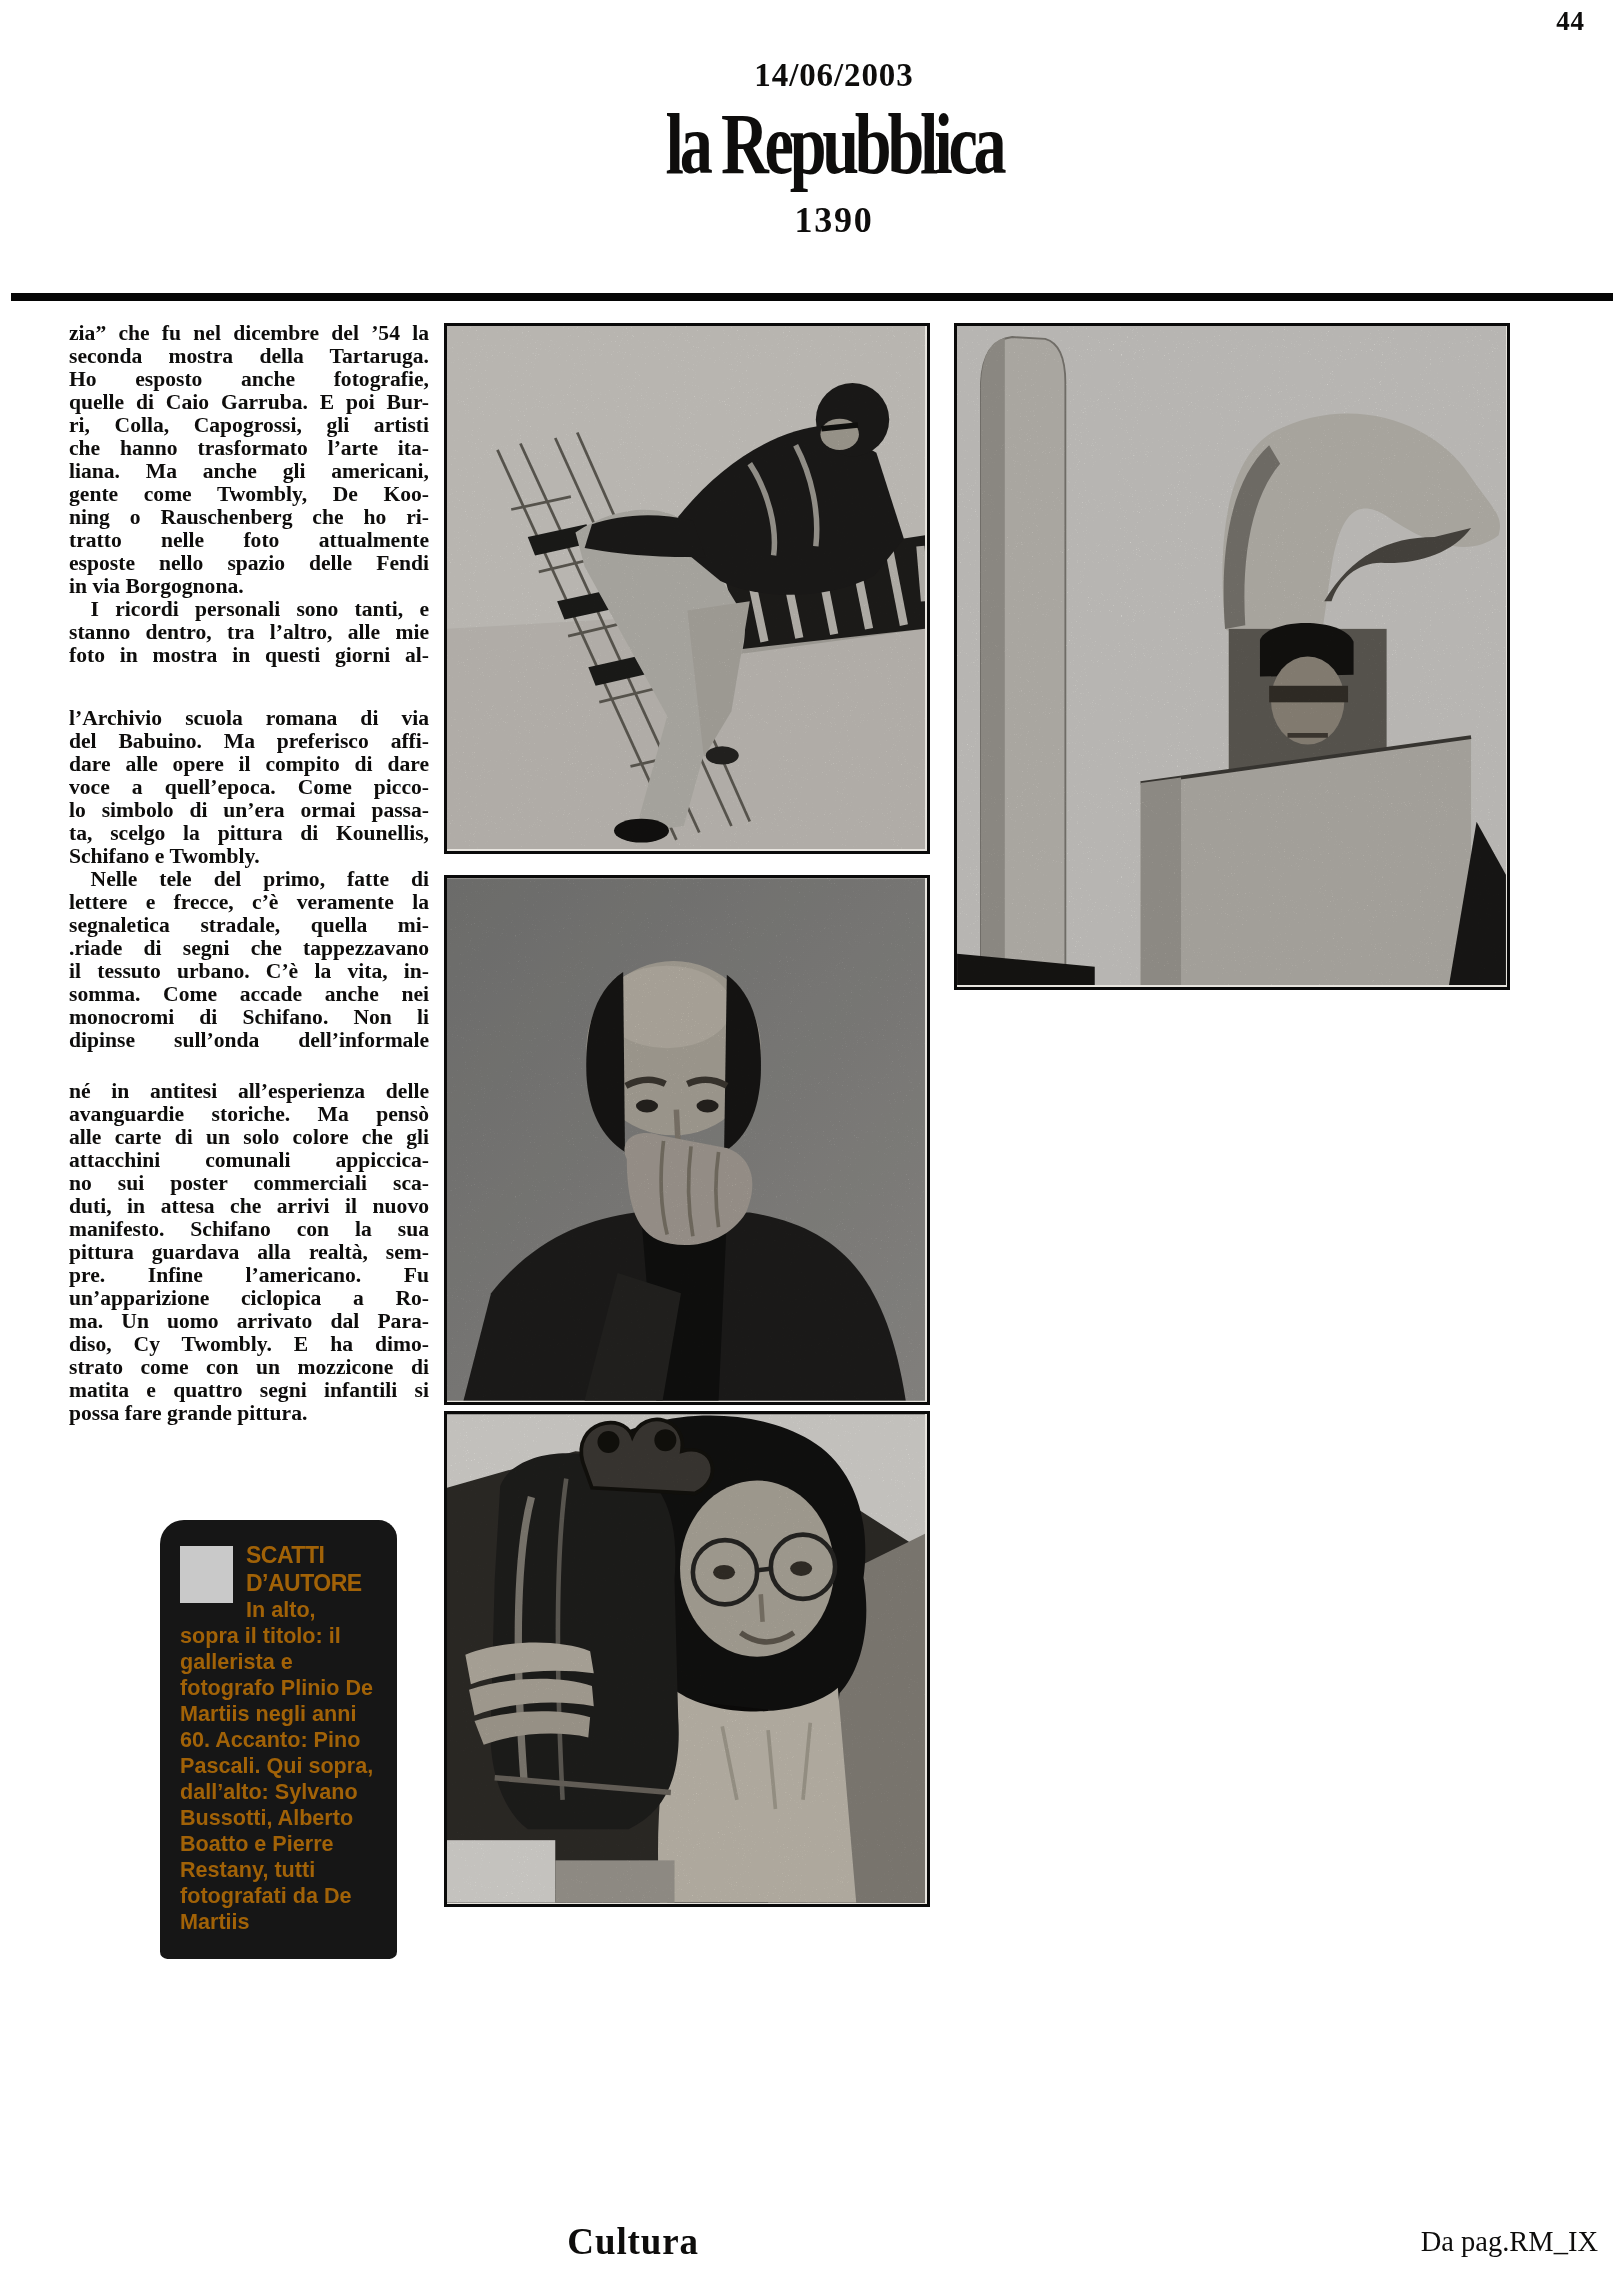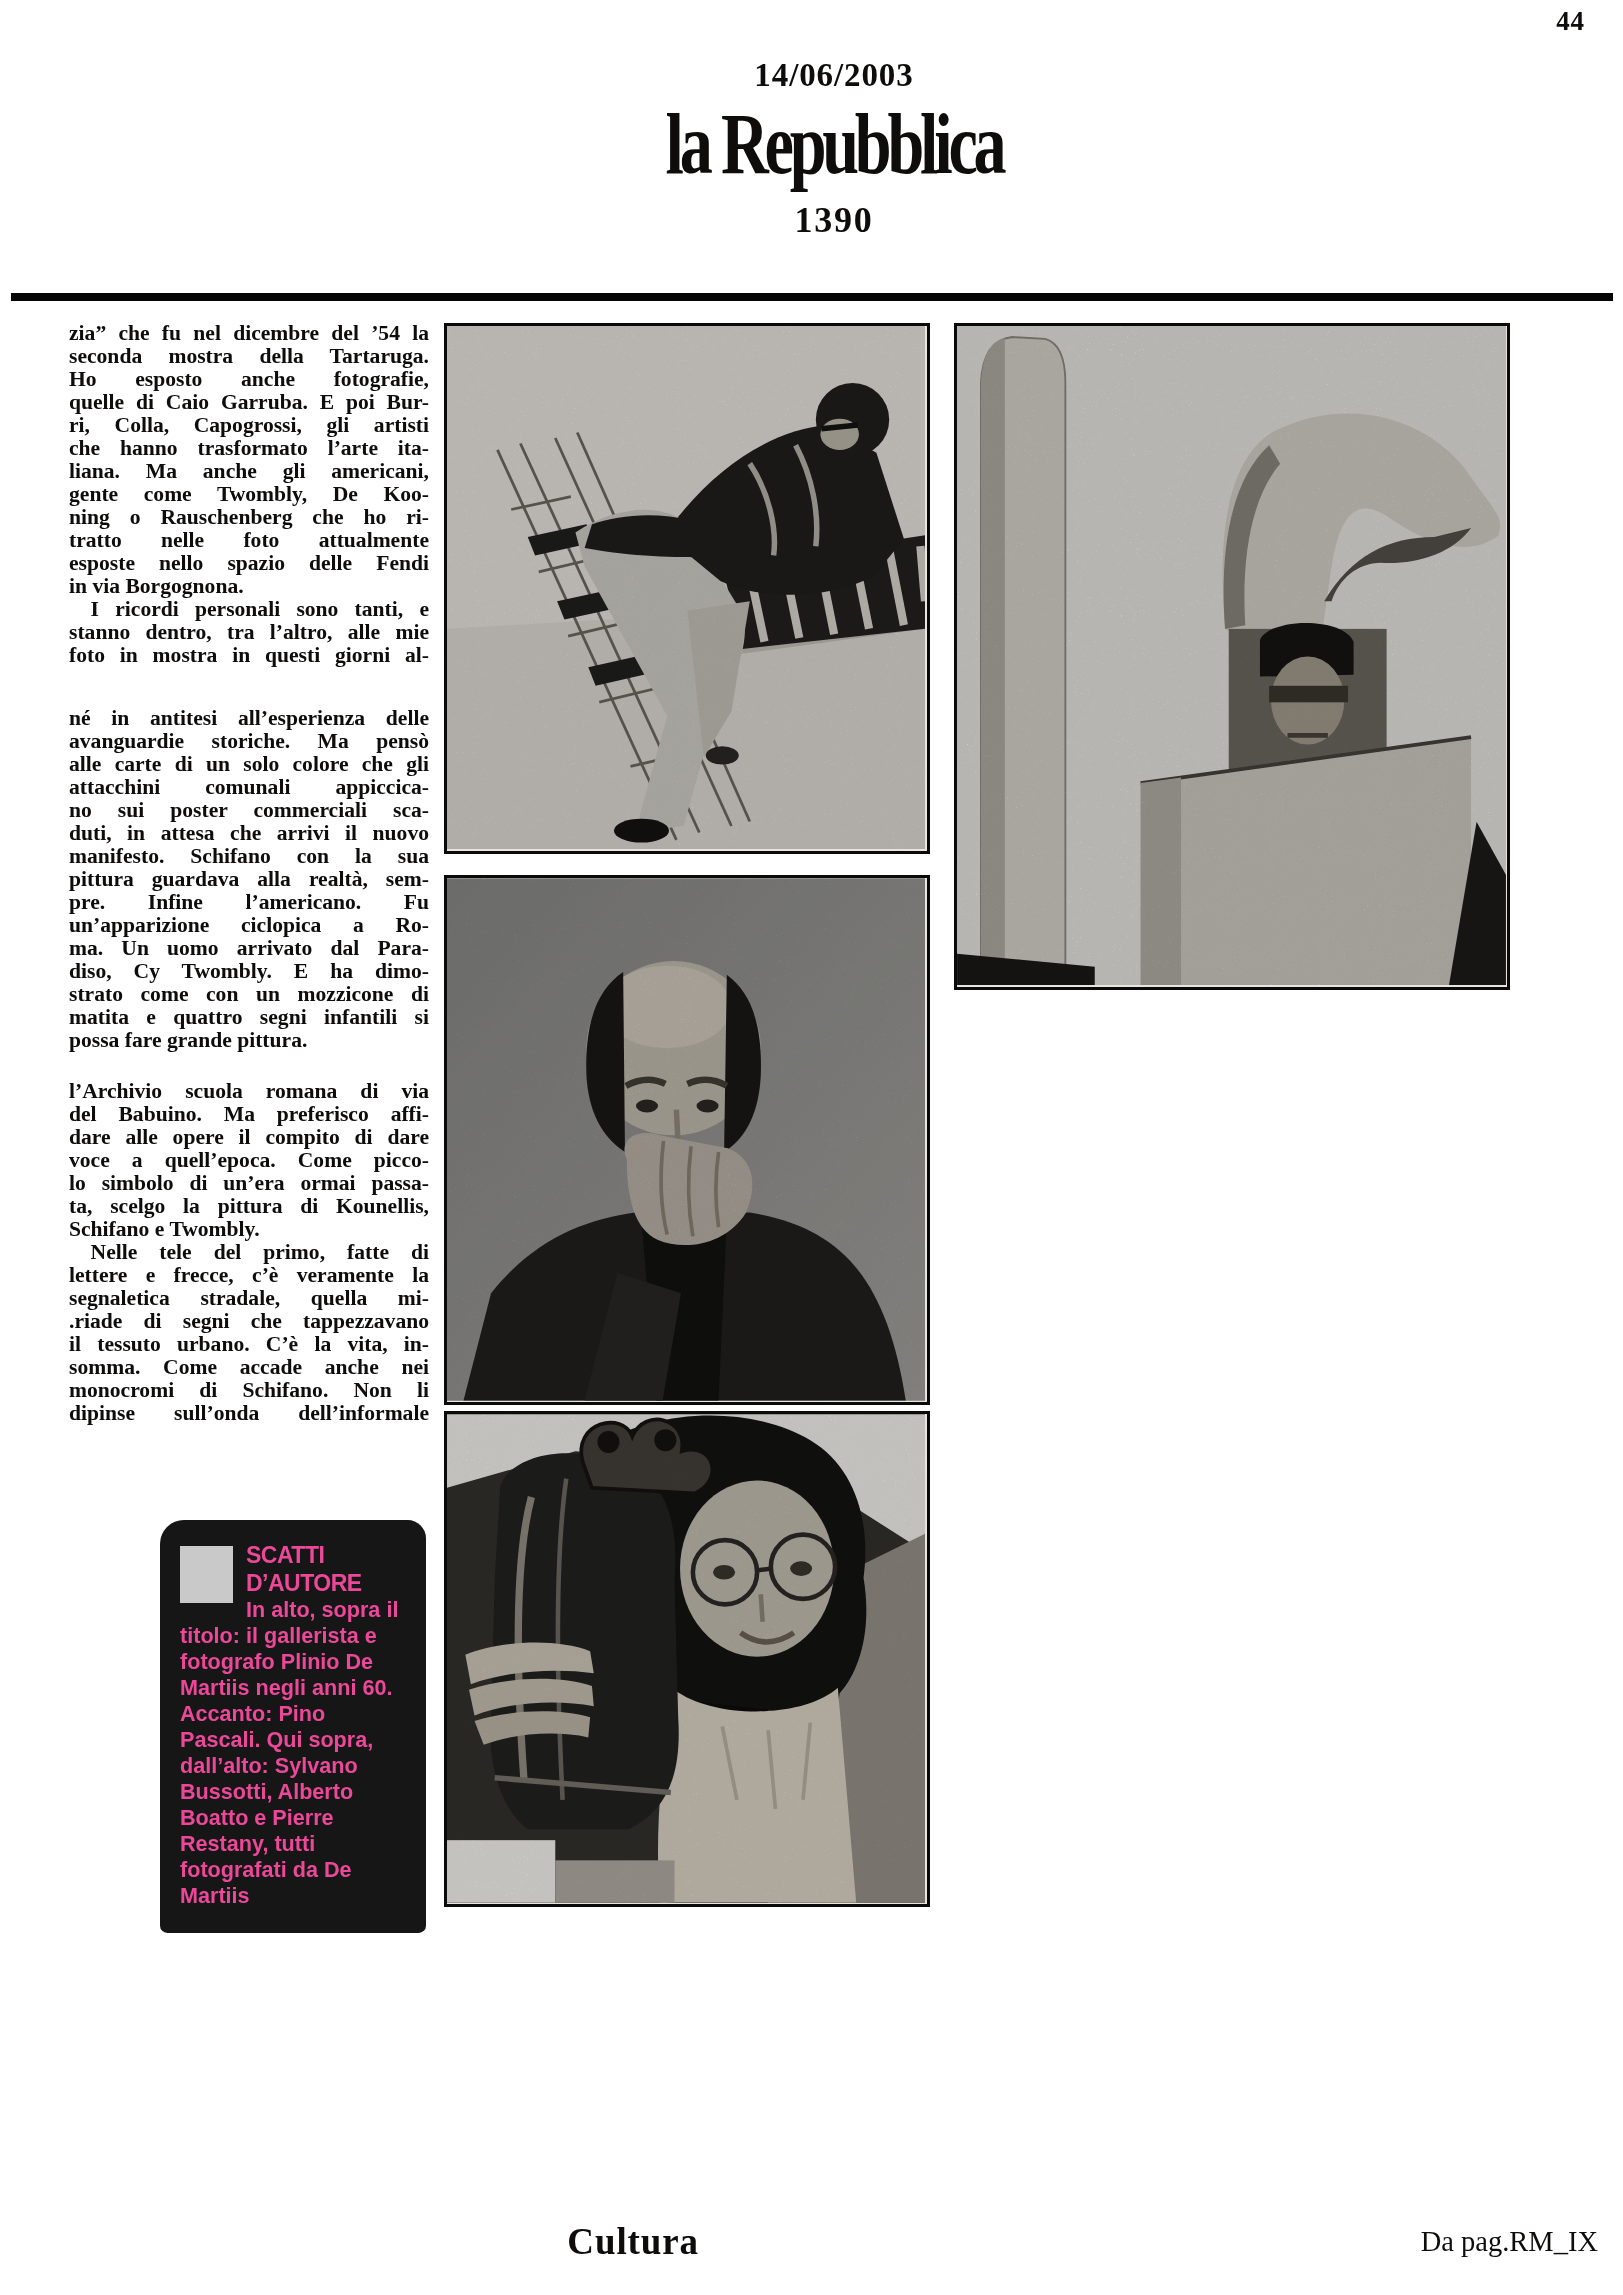--- a/index.html
+++ b/index.html
@@ -23,23 +23,23 @@
   .block:nth-child(3){margin-top:27.5px;}
   .block:nth-child(4){margin-top:26px;}
   .line{height:23px;text-align:justify;text-align-last:justify;white-space:nowrap1;}
   .line.last{text-align-last:left;}
 
   
   .photo{position:absolute;border:3.7px solid #0a0a0a;background:#e8e5df;box-sizing:border-box;padding:0;margin:0;}
   .photo svg{display:block;}
 
   
-  .caption-box{left:160px;top:1520px;width:266px;min-height:410px;background:#161616;
+  .caption-box{left:160px;top:1520px;width:237px;min-height:410px;background:#161616;
                border-radius:24px 18.4px 7.3px 7.3px;box-sizing:border-box;padding:22px 18.4px 24px 20px;
-               font-family:"Liberation Sans", sans-serif;color:#ec4899;}
+               font-family:"Liberation Sans", sans-serif;color:#a16207;}
   .caption-square{float:left;width:53px;height:57px;background:#c9c9c9;margin:3.7px 13px 1.8px 0;}
   .caption-title{font-size:23px;font-weight:bold;letter-spacing:-0.5px;line-height:27.5px;}
   .caption-text{font-size:21.6px;font-weight:bold;line-height:26px;}
 
   
   .footer-section{left:451px;top:2220px;width:248px;text-align:right;font-size:37px;font-weight:700;letter-spacing:0.9px;}
   .footer-source{right:26px;top:2226px;font-size:28.5px;font-weight:400;}
 </style>
 </head>
 <body>
@@ -77,53 +77,53 @@
         <div class="line">gente come Twombly, De Koo-</div>
         <div class="line">ning o Rauschenberg che ho ri-</div>
         <div class="line">tratto nelle foto attualmente</div>
         <div class="line">esposte nello spazio delle Fendi</div>
         <div class="line last">in via Borgognona.</div>
         <div class="line"> I ricordi personali sono tanti, e</div>
         <div class="line">stanno dentro, tra l’altro, alle mie</div>
         <div class="line">foto in mostra in questi giorni al-</div>
       </div>
       <div class="block">
+        <div class="line">l’Archivio scuola romana di via</div>
+        <div class="line">del Babuino. Ma preferisco affi-</div>
+        <div class="line">dare alle opere il compito di dare</div>
+        <div class="line">voce a quell’epoca. Come picco-</div>
+        <div class="line">lo simbolo di un’era ormai passa-</div>
+        <div class="line">ta, scelgo la pittura di Kounellis,</div>
+        <div class="line last">Schifano e Twombly.</div>
+        <div class="line"> Nelle tele del primo, fatte di</div>
+        <div class="line">lettere e frecce, c’è veramente la</div>
+        <div class="line">segnaletica stradale, quella mi-</div>
+        <div class="line">.riade di segni che tappezzavano</div>
+        <div class="line">il tessuto urbano. C’è la vita, in-</div>
+        <div class="line">somma. Come accade anche nei</div>
+        <div class="line">monocromi di Schifano. Non li</div>
+        <div class="line">dipinse sull’onda dell’informale</div>
+      </div>
+      <div class="block">
         <div class="line">né in antitesi all’esperienza delle</div>
         <div class="line">avanguardie storiche. Ma pensò</div>
         <div class="line">alle carte di un solo colore che gli</div>
         <div class="line">attacchini comunali appiccica-</div>
         <div class="line">no sui poster commerciali sca-</div>
         <div class="line">duti, in attesa che arrivi il nuovo</div>
         <div class="line">manifesto. Schifano con la sua</div>
         <div class="line">pittura guardava alla realtà, sem-</div>
         <div class="line">pre. Infine l’americano. Fu</div>
         <div class="line">un’apparizione ciclopica a Ro-</div>
         <div class="line">ma. Un uomo arrivato dal Para-</div>
         <div class="line">diso, Cy Twombly. E ha dimo-</div>
         <div class="line">strato come con un mozzicone di</div>
         <div class="line">matita e quattro segni infantili si</div>
         <div class="line last">possa fare grande pittura.</div>
       </div>
-      <div class="block">
-        <div class="line">l’Archivio scuola romana di via</div>
-        <div class="line">del Babuino. Ma preferisco affi-</div>
-        <div class="line">dare alle opere il compito di dare</div>
-        <div class="line">voce a quell’epoca. Come picco-</div>
-        <div class="line">lo simbolo di un’era ormai passa-</div>
-        <div class="line">ta, scelgo la pittura di Kounellis,</div>
-        <div class="line last">Schifano e Twombly.</div>
-        <div class="line"> Nelle tele del primo, fatte di</div>
-        <div class="line">lettere e frecce, c’è veramente la</div>
-        <div class="line">segnaletica stradale, quella mi-</div>
-        <div class="line">.riade di segni che tappezzavano</div>
-        <div class="line">il tessuto urbano. C’è la vita, in-</div>
-        <div class="line">somma. Come accade anche nei</div>
-        <div class="line">monocromi di Schifano. Non li</div>
-        <div class="line">dipinse sull’onda dell’informale</div>
-      </div>
     </div>
 
   <figure class="photo" style="left:444px;top:323px;width:486px;height:531px;" aria-label="uomo con occhiali sdraiato su una scala accanto a un cuscino a righe">
     <svg width="478" height="523" viewBox="0 0 521 570">
       <rect width="521" height="570" fill="#e7e4de"></rect>
       <path d="M0 330 L521 300 L521 570 L0 570 Z" fill="#ddd9d2"></path>
       <path d="M290 335 L521 308 L521 330 L300 360 Z" fill="#c2beb6"></path>
 
       <g stroke="#6b675f" stroke-width="3" fill="none">
         <path d="M55 135 L250 560"></path>

